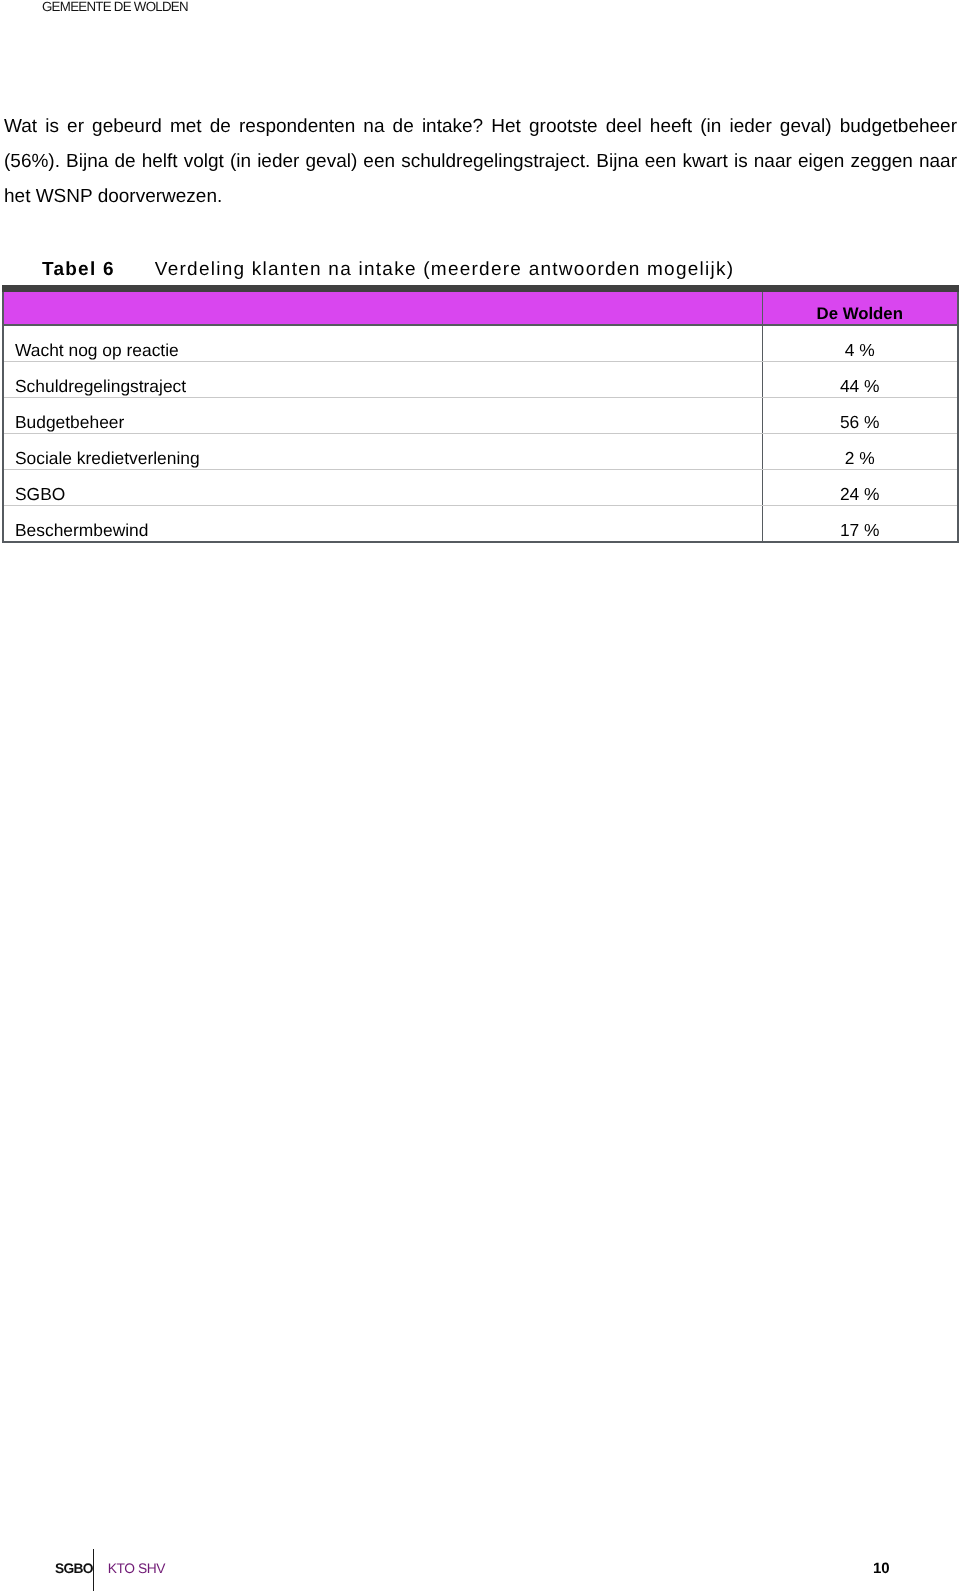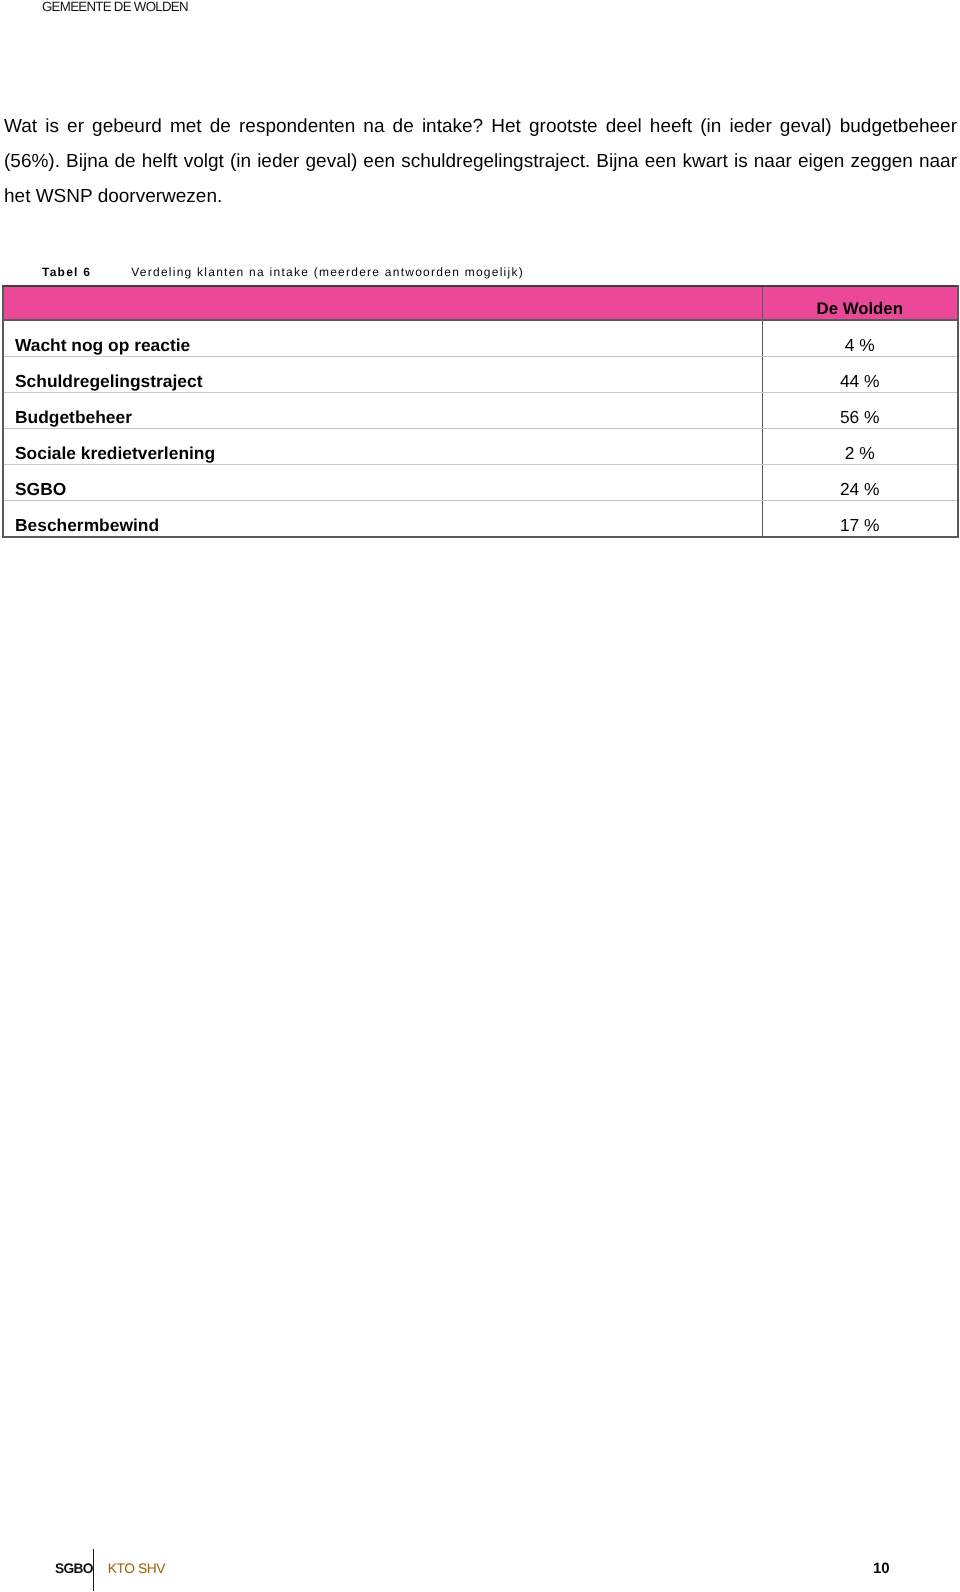--- a/index.html
+++ b/index.html
@@ -23,57 +23,57 @@
     line-height:20px; white-space:nowrap;
   }
 
   .body-block {
     position:absolute; left:4px; top:110.3px; width:953px;
     font-size:19px; line-height:34.8px; text-align:justify;
     color:#000000;
   }
 
   .caption {
-    position:absolute; left:42px; top:265px;
-    font-size:12px; letter-spacing:1.25px; white-space:nowrap;
+    position:absolute; left:42px; top:259px;
+    font-size:19px; letter-spacing:1.25px; white-space:nowrap;
   }
   .caption .lbl { font-weight:bold; }
   .caption .txt { margin-left:40px; }
 
   table.tbl {
     position:absolute; left:2px; top:285px; width:955px;
     border-collapse:collapse; table-layout:fixed;
     font-size:17.4px;
   }
   table.tbl td { padding:0; vertical-align:middle; }
   table.tbl tbody td span { position:relative; top:7px; display:inline-block; }
   col.col-label { width:759px; }
   col.col-value { width:196px; }
 
   table.tbl .hdr td {
-    background:#ec4899; height:32px;
-    border-top:2px solid #404040; border-bottom:2px solid #565B60;
+    background:#d946ef; height:32px;
+    border-top:7px solid #404040; border-bottom:2px solid #565B60;
   }
   table.tbl .hdr td.c2 { font-weight:bold; font-size:16.8px; text-align:center; padding:0; }
   table.tbl .hdr td.c2 span { position:relative; top:6px; display:inline-block; }
 
   table.tbl tbody tr td { height:35px; border-bottom:1px solid #C9C9C9; }
   table.tbl tbody tr:last-child td { border-bottom:2px solid #565B60; }
-  table.tbl td.c1 { padding:0 0 0 11px; border-left:2px solid #565B60;font-weight:bold; }
+  table.tbl td.c1 { padding:0 0 0 11px; border-left:2px solid #565B60; }
   table.tbl td.c2 { text-align:center; border-left:1px solid #565B60; border-right:2px solid #565B60; padding:0; }
   .hdr td.c1 { border-right:0; }
 
   .footer {
     position:absolute; left:55px; top:1562px;
     font-size:13.8px; white-space:nowrap; line-height:13px;
   }
   .footer .brand { font-weight:bold; letter-spacing:-0.7px; color:#0f0f0f; }
   .footer .sep { position:absolute; left:38px; top:-13px;
                  width:1px; height:42px; background:#1a1a1a; }
-  .footer .sub { font-size:13.8px; letter-spacing:-0.45px; margin-left:15px; color:#a16207; }
+  .footer .sub { font-size:13.8px; letter-spacing:-0.45px; margin-left:15px; color:#701a75; }
   .pagenum { position:absolute; left:873px; top:1562px; font-size:15px;
              font-weight:bold; line-height:13px; }
 </style>
 </head>
 <body>
 
 <div class="page">
 
   <div class="doc-header">GEMEENTE DE WOLDEN</div>
 

